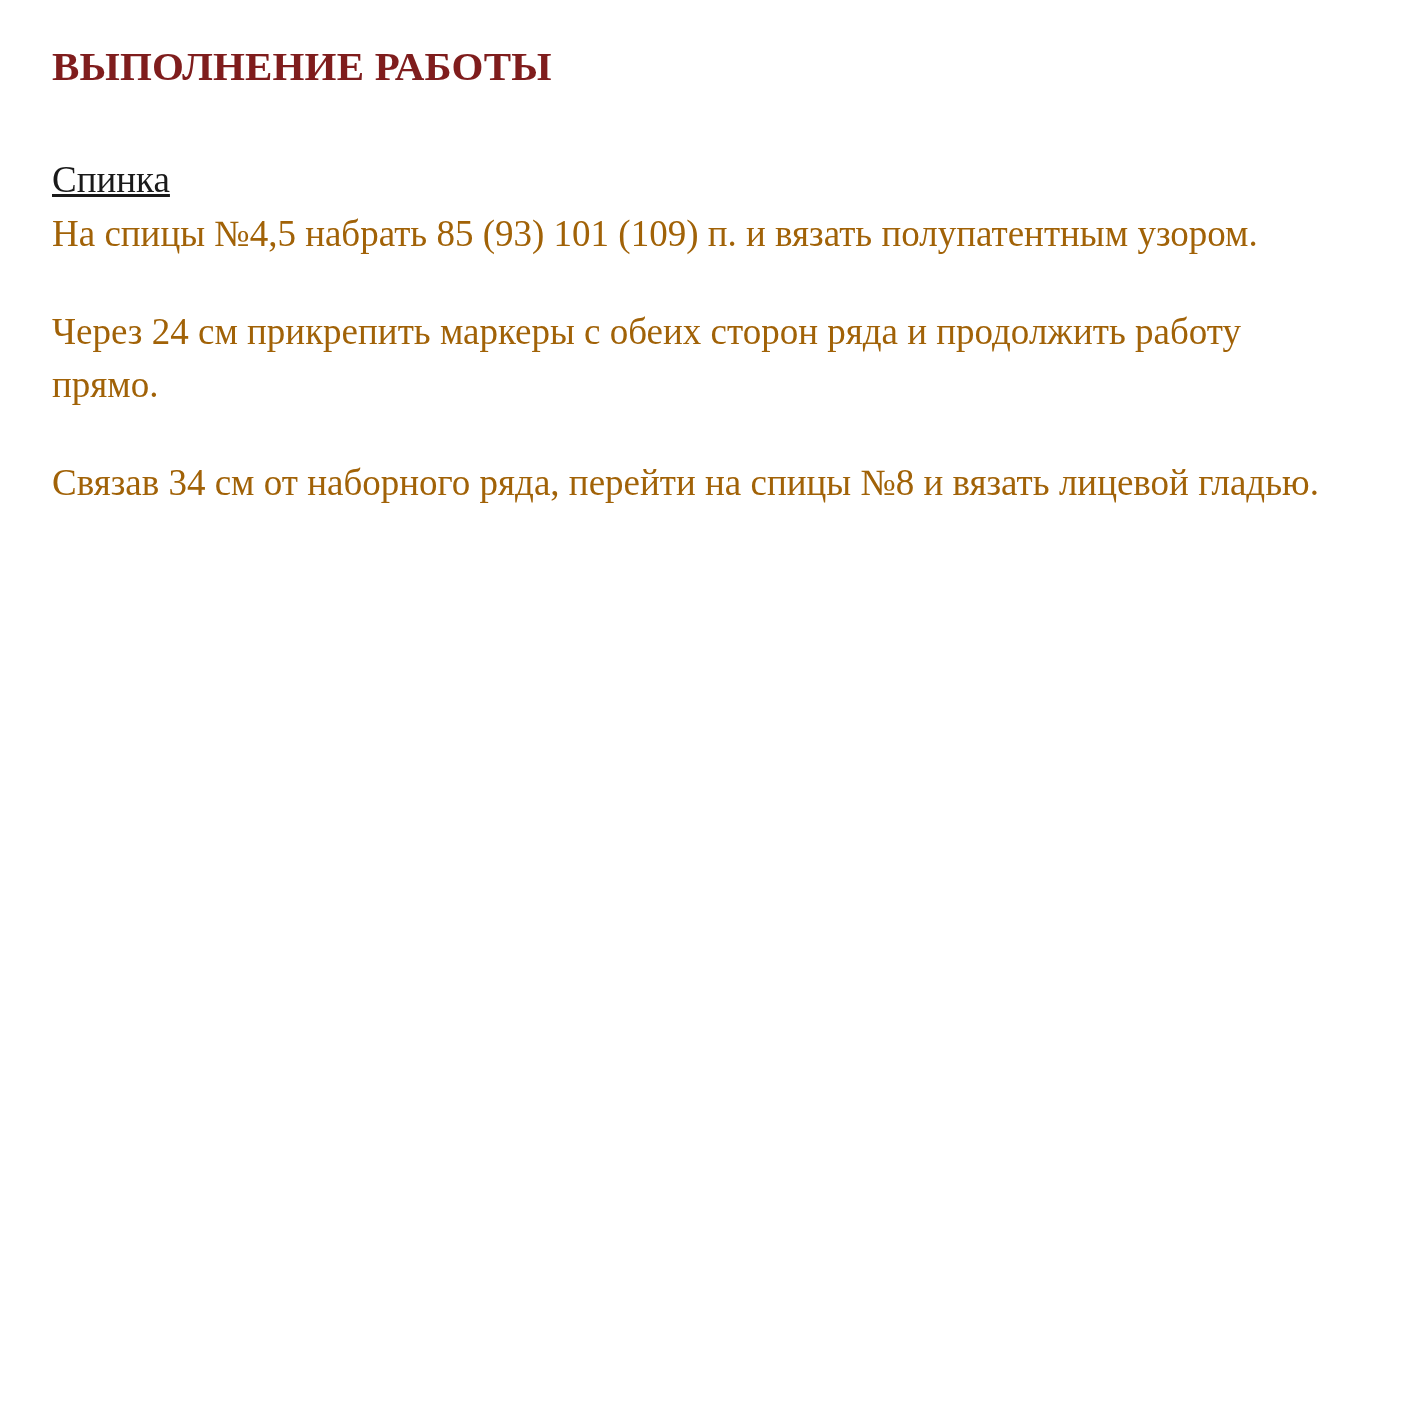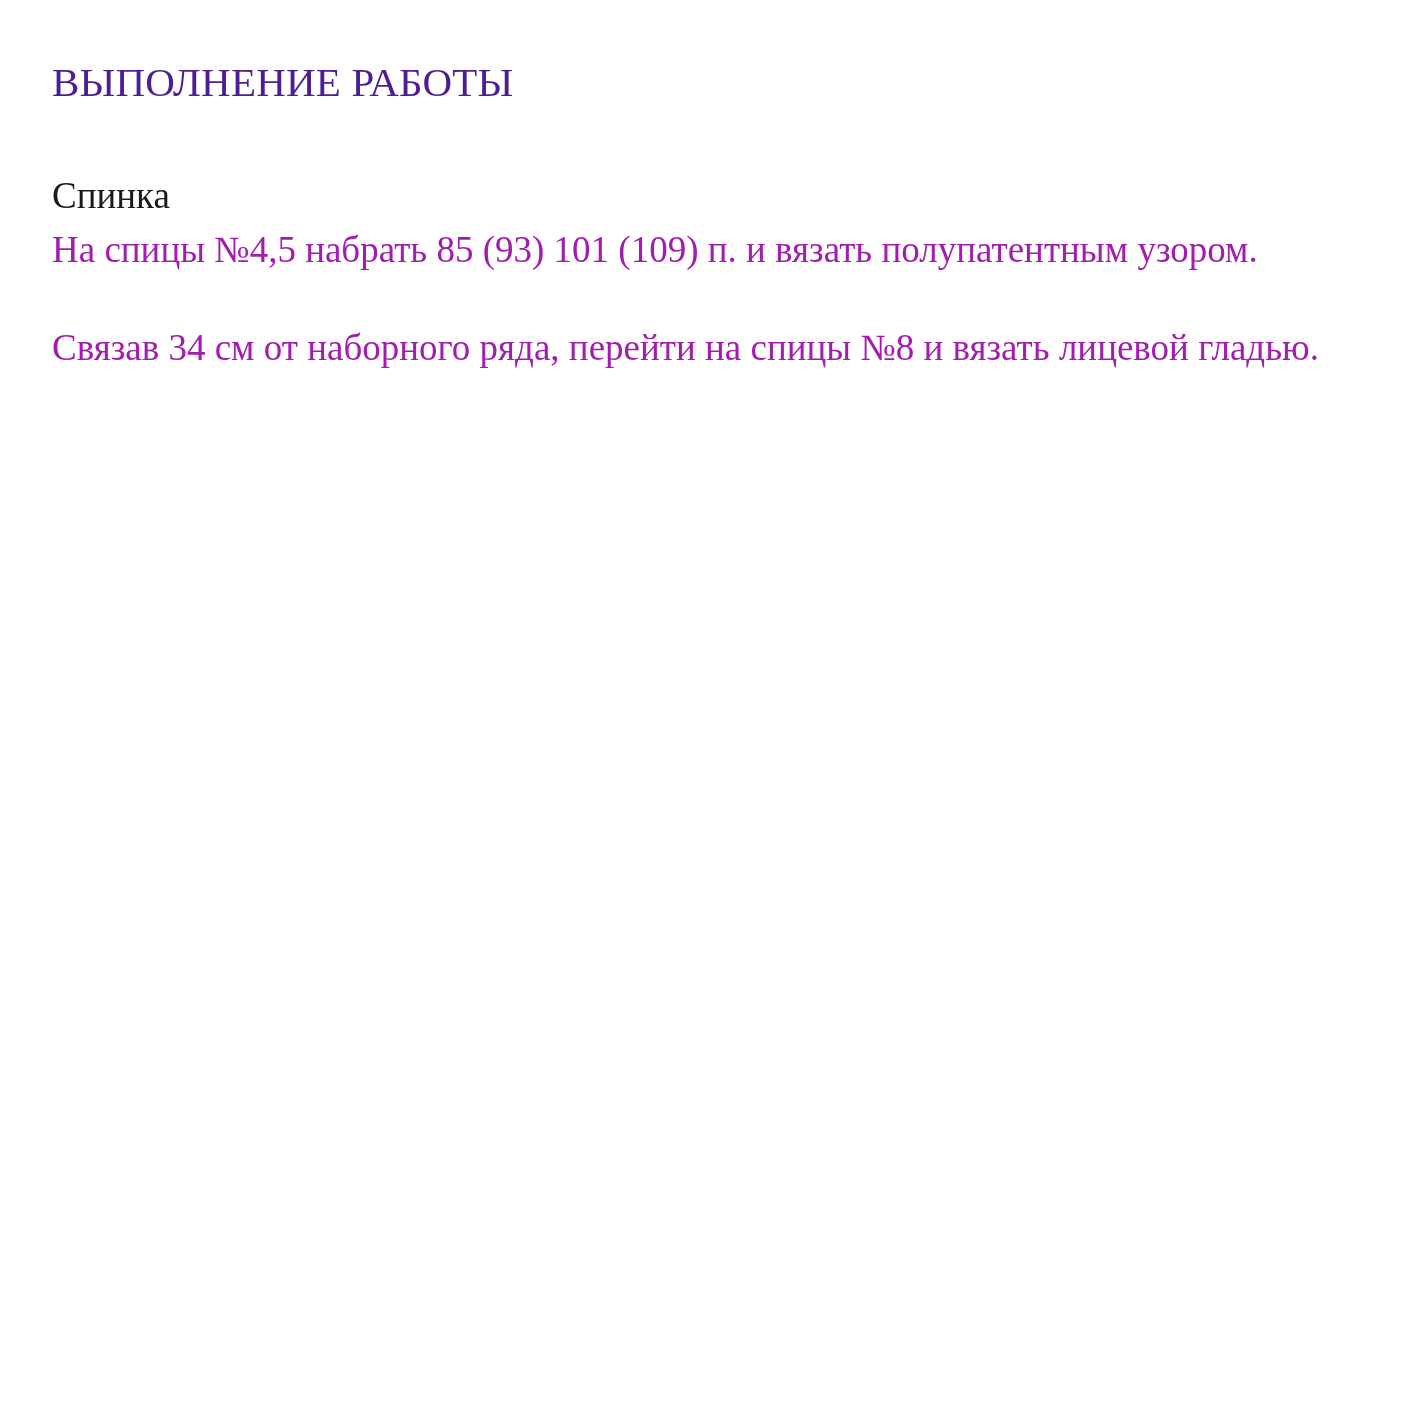--- a/index.html
+++ b/index.html
@@ -17,51 +17,53 @@
     box-sizing: border-box;
     width: 1418px;
     min-height: 1418px;
     padding: 42px 90px 40px 52px;
     background: #ffffff;
   }
   .doc-title {
     font-size: 41px;
     line-height: 1.18;
     letter-spacing: 0.2px;
-    margin: 16px 0 66px 0;
-    font-weight: 400;
-    color: #4c1d95;
+    margin: 0 0 66px 0;
+    font-weight: 700;
+    color: #7f1d1d;
   }
   .section-heading {
     font-size: 37px;
     line-height: 1.28;
     margin: 0 0 4px 0;
     font-weight: 400;
     color: #1a1a1a;
+    text-decoration: underline;
   }
   .para {
     font-size: 37px;
     line-height: 1.42;
     margin: 0 0 46px 0;
-    color: #a21caf;
+    color: #a16207;
     text-align: left;
   }
   .para:last-child {
     margin-bottom: 0;
   }
 </style>
 </head>
 <body>
 
 <div class="page">
 
   <h1 class="doc-title">ВЫПОЛНЕНИЕ РАБОТЫ</h1>
 
   <h2 class="section-heading">Спинка</h2>
 
   <p class="para">На спицы №4,5 набрать 85 (93) 101 (109) п. и вязать полупатентным узором.</p>
 
+  <p class="para">Через 24 см прикрепить маркеры с обеих сторон ряда и продолжить работу прямо.</p>
 
   <p class="para">Связав 34 см от наборного ряда, перейти на спицы №8 и вязать лицевой гладью.</p>
 
 
 
 </div>
 
 </body></html>

